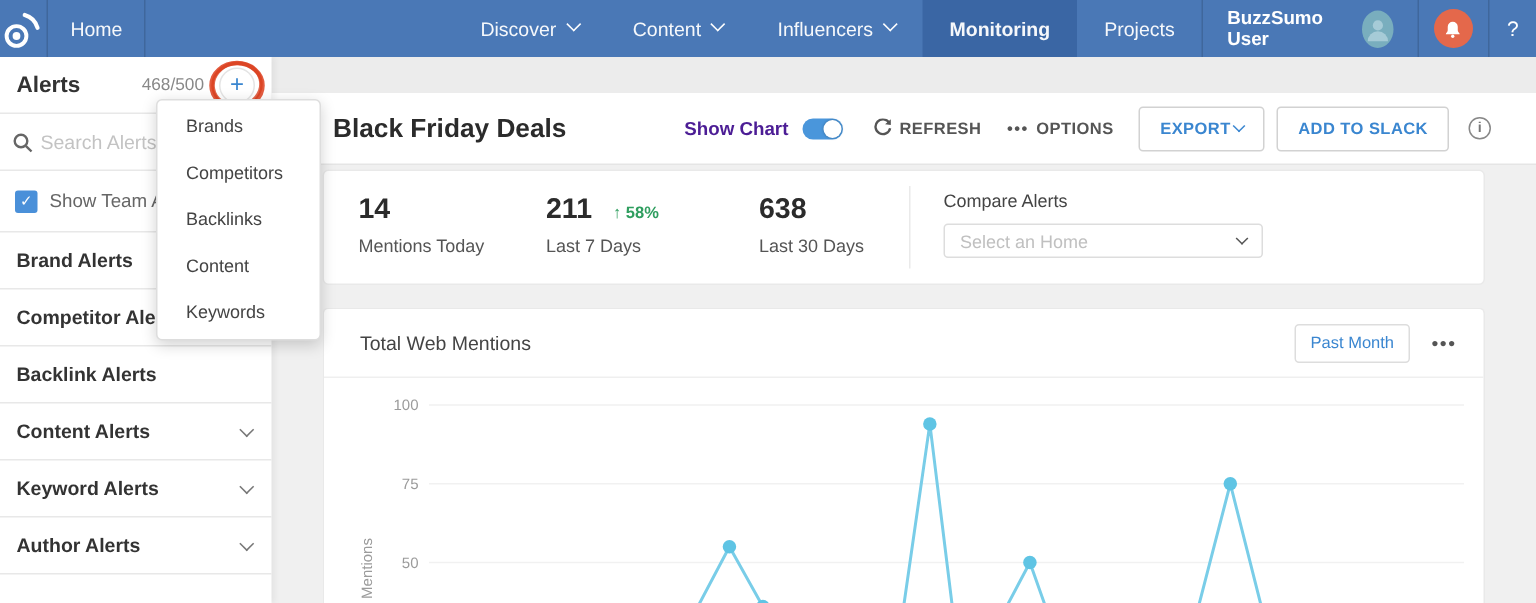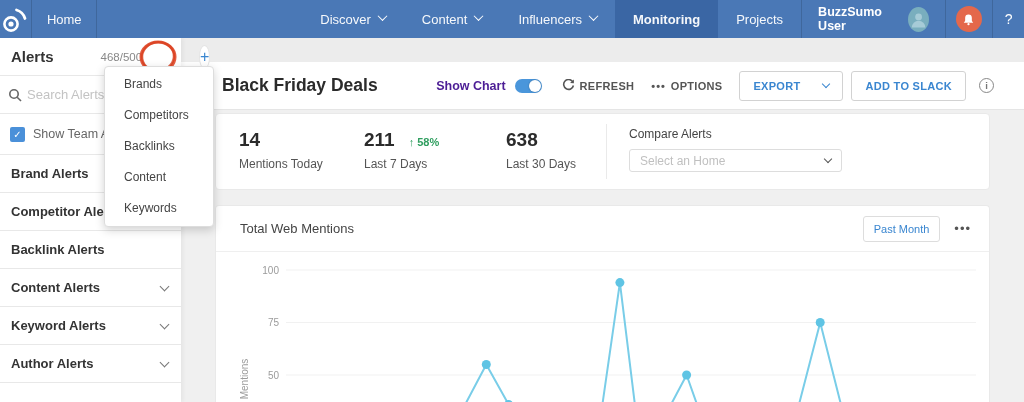--- a/index.html
+++ b/index.html
@@ -26,21 +26,21 @@
   .bell-cell { width:55px; border-left:1px solid rgba(0,0,0,.14);
                display:flex; align-items:center; justify-content:center; }
   .bell-circle { width:26px; height:26px; border-radius:50%; background:#e4684b;
                  display:flex; align-items:center; justify-content:center; }
   .help-cell { width:37px; border-left:1px solid rgba(0,0,0,.14); display:flex;
                align-items:center; justify-content:center; font-size:14px; }
 
   
   .sidebar { position:absolute; left:0; top:38px; width:181px; bottom:0; background:#fff;
              box-shadow:2px 0 4px rgba(0,0,0,.05); z-index:10; }
-  .side-row { border-bottom:1px solid #e8e8e8; display:flex; align-items:center;gap:47px; }
+  .side-row { border-bottom:1px solid #e8e8e8; display:flex; align-items:center; }
   .side-title-row { height:38px; padding:0 11px; position:relative; }
   .side-title { font-size:15px; font-weight:bold; color:#333; }
   .quota { margin-left:auto; font-size:11.5px; color:#888; margin-right:10px; }
   .add-btn { width:24px; height:24px; border-radius:50%; background:#fff; border:1px solid #e4e4e4;
              color:#3a86d0; font-size:16px; line-height:21px; text-align:center; cursor:pointer; }
   .annot { position:absolute; left:136px; top:0; pointer-events:none; }
   .search-row { height:38px; padding:0 8px; gap:5px; }
   .search-input { border:none; outline:none; font-size:13px; color:#555; width:130px;
                   font-family:"Liberation Sans", sans-serif; }
   .search-input::placeholder { color:#c3c3c3; }
@@ -69,21 +69,21 @@
   .showchart-group { display:flex; align-items:center; gap:9px; margin-right:20px; }
   .showchart-label { font-size:12.5px; font-weight:bold; color:#4c1d95; }
   .toggle { width:27px; height:14px; border-radius:8px; background:#4a96db; position:relative; cursor:pointer; }
   .toggle .knob { position:absolute; right:1px; top:1px; width:12px; height:12px; border-radius:50%;
                   background:#fff; box-shadow:0 0 2px rgba(0,0,0,.3); }
   .tool-btn { display:flex; align-items:center; gap:5px; font-size:11px; font-weight:bold;
               letter-spacing:.3px; color:#555; margin-right:17px; cursor:pointer; }
   .dots { color:#555; font-size:11px; letter-spacing:1px; }
   .btn { border:1px solid #d2d2d2; border-radius:3px; background:#fff; color:#3a86d0;
          font-size:11px; font-weight:bold; letter-spacing:.3px; padding:8px 13px;
-         display:flex; align-items:center; gap:23px; cursor:pointer;
+         display:flex; align-items:center; gap:3px; cursor:pointer;
          font-family:"Liberation Sans", sans-serif; }
   .btn.export { margin-right:8px; }
   .btn.slack { margin-right:13px; }
   .caret-blue { width:6px; height:6px; border-right:1.7px solid #3a86d0; border-bottom:1.7px solid #3a86d0;
                 transform:rotate(45deg); margin-top:-3px; }
   .info-icon { width:15px; height:15px; border-radius:50%; border:1px solid #888; color:#777;
                font-size:9.5px; line-height:13px; text-align:center; font-weight:bold; }
 
   
   .stats-card { position:absolute; left:34px; top:75px; width:775px; height:77px; background:#fff;

